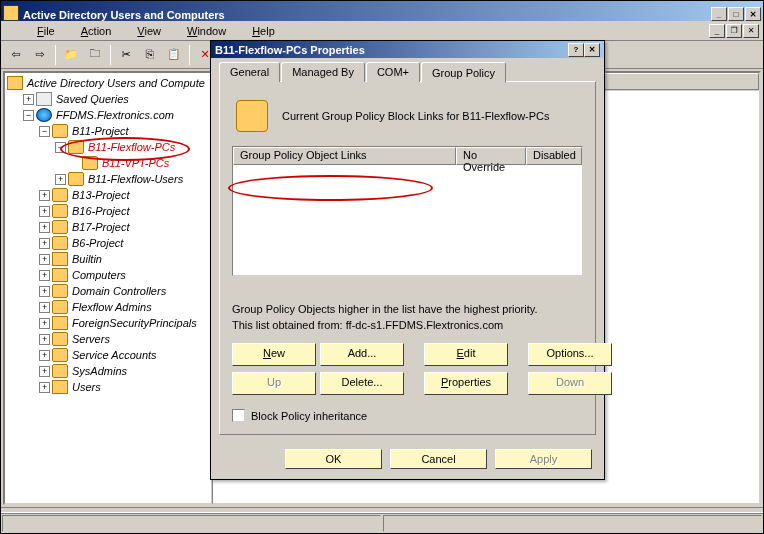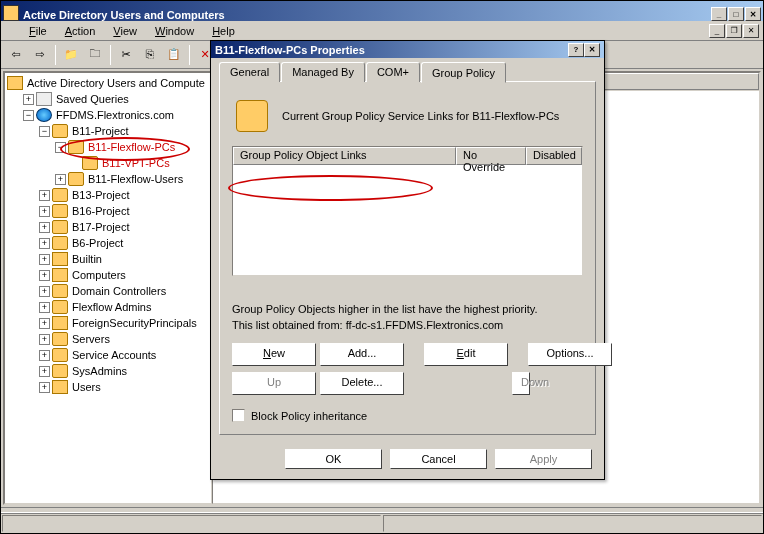--- a/index.html
+++ b/index.html
@@ -6,31 +6,31 @@
 body { background: #d4d0c8; width: 764px; height: 534px; overflow: hidden; position: relative; }
 
 
 .main-window { width: 764px; height: 534px; background: #d4d0c8; border: 1px solid #000; display: flex; flex-direction: column; }
 .titlebar { background: linear-gradient(to right, #0a246a, #a6caf0); height: 20px; display: flex; align-items: flex-end; padding: 0 2px; color: #fff; font-weight: bold; }
 .titlebar .title-icon { width: 16px; height: 16px; margin-right: 4px; background: #fc6; border: 1px solid #333; }
 .titlebar .title-text { flex: 1; }
 .win-controls { display: flex; gap: 1px; }
 .win-btn { width: 16px; height: 14px; background: #d4d0c8; border: 1px solid #fff; border-right-color: #404040; border-bottom-color: #404040; display: flex; align-items: center; justify-content: center; font-family: Marlett, Arial; font-size: 8px; color: #000; cursor: pointer; }
 
-.menubar { height: 20px; display: flex; align-items: center; padding: 4px 4px; gap: 2px; border-bottom: 1px solid #808080; }
+.menubar { height: 20px; display: flex; align-items: center; padding: 4px 4px; gap: 10px; border-bottom: 1px solid #808080; }
 .menu-item { padding: 2px 8px; }
 .menu-item u { text-decoration: underline; }
 .mdi-controls { margin-left: auto; display: flex; gap: 1px; }
 .mdi-controls .win-btn { width: 16px; height: 14px; }
 
 .toolbar { height: 28px; display: flex; align-items: center; padding: 2px 4px; gap: 2px; border-bottom: 1px solid #808080; }
 .tool-btn { width: 22px; height: 22px; display: flex; align-items: center; justify-content: center; border: 1px solid transparent; cursor: pointer; }
 .tool-sep { width: 1px; height: 20px; background: #808080; margin: 0 2px; border-right: 1px solid #fff; }
 
-.content { flex: 1; display: flex; border: 1px inset #d4d0c8; margin: 2px; position: relative; }
+.content { flex: 1; display: flex; border: 1px inset #d4d0c8; margin: 2px; position: relative; font-style: italic; }
 
 
 .tree-panel { width: 208px; background: #fff; border: 1px inset #d4d0c8; overflow: auto; padding: 2px; }
 .tree-row { display: flex; align-items: center; height: 16px; padding-left: 0; cursor: pointer; }
 .expander { width: 11px; height: 11px; border: 1px solid #808080; display: inline-flex; align-items: center; justify-content: center; font-size: 9px; line-height: 1; margin-right: 2px; background: #fff; }
 .noexp { width: 11px; display: inline-block; }
 .tree-icon { width: 16px; height: 14px; display: inline-block; margin-right: 2px; background: #fc6; border: 1px solid #aa7700; }
 .tree-icon.globe { background: radial-gradient(circle, #6cf, #06c); border-radius: 50%; border: 1px solid #036; }
 .tree-icon.ou { background: #fc6; border-radius: 2px; }
 .tree-icon.query { background: #eee; border: 1px solid #888; }
@@ -62,21 +62,21 @@
 .gpo-header { display: flex; height: 18px; }
 .gpo-col { background: #d4d0c8; border: 1px solid #fff; border-right-color: #808080; border-bottom-color: #808080; padding: 1px 6px; }
 .gpo-body { flex: 1; }
 .gpo-row { display: flex; align-items: center; height: 16px; background: #0a246a; color: #fff; padding-left: 2px; }
 .gpo-row .tree-icon { background: #fc6; margin-right: 4px; }
 .gpo-row-text { color: #fff; }
 
 .priority-text { margin-top: 26px; line-height: 1.4; }
 
 .btn-grid { display: grid; grid-template-columns: repeat(2, 84px) 12px 84px 12px 84px; grid-template-rows: 23px 23px; gap: 6px 4px; margin-top: 10px; }
-.btn { background: #ffffff; border: 1px solid #fff; border-right-color: #404040; border-bottom-color: #404040; padding: 3px 8px; cursor: pointer; text-align: center; }
+.btn { background: #fef9c3; border: 1px solid #fff; border-right-color: #404040; border-bottom-color: #404040; padding: 3px 8px; cursor: pointer; text-align: center; }
 .btn.disabled { color: #808080; text-shadow: 1px 1px 0 #fff; }
 
 .checkbox-row { display: flex; align-items: center; gap: 6px; margin-top: 14px; }
 .checkbox { width: 13px; height: 13px; background: #fff; border: 1px inset #d4d0c8; }
 
 .dlg-footer { display: flex; justify-content: flex-end; gap: 8px; padding: 10px 12px; }
 .dlg-footer .btn { width: 97px; }
 
 .annot-ellipse { position: absolute; border: 2px solid #c00; border-radius: 50%; pointer-events: none; }
 .ellipse1 { left: 60px; top: 137px; width: 130px; height: 24px; }
@@ -271,21 +271,21 @@
   <div class="dlg-body">
     <div class="tabs">
       <div class="tab">General</div>
       <div class="tab">Managed By</div>
       <div class="tab">COM+</div>
       <div class="tab active">Group Policy</div>
     </div>
     <div class="tab-panel">
       <div class="info-row">
         <div class="info-icon"></div>
-        <div>Current Group Policy Service Links for B11-Flexflow-PCs</div>
+        <div>Current Group Policy Block Links for B11-Flexflow-PCs</div>
       </div>
       <div class="gpo-list">
         <div class="gpo-header">
           <div class="gpo-col" style="flex:1">Group Policy Object Links</div>
           <div class="gpo-col" style="width:70px">No Override</div>
           <div class="gpo-col" style="width:56px">Disabled</div>
         </div>
       </div>
       <div class="priority-text">
         <div>Group Policy Objects higher in the list have the highest priority.</div>
@@ -294,20 +294,21 @@
       <div class="btn-grid">
         <div class="btn"><u>N</u><span></span>ew</div>
         <div class="btn">Add...</div>
         <div></div>
         <div class="btn"><u>E</u>dit</div>
         <div></div>
         <div class="btn">Options...</div>
         <div class="btn disabled">Up</div>
         <div class="btn">Delete...</div>
         <div></div>
+        <div class="btn"><u>P</u>roperties</div>
         <div></div>
         <div class="btn disabled">Down</div>
       </div>
       <div class="checkbox-row">
         <div class="checkbox"></div>
         <span>Block Policy inheritance</span>
       </div>
     </div>
   </div>
   <div class="dlg-footer">

